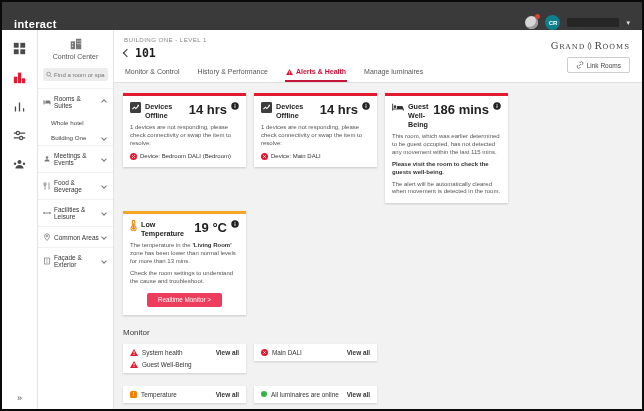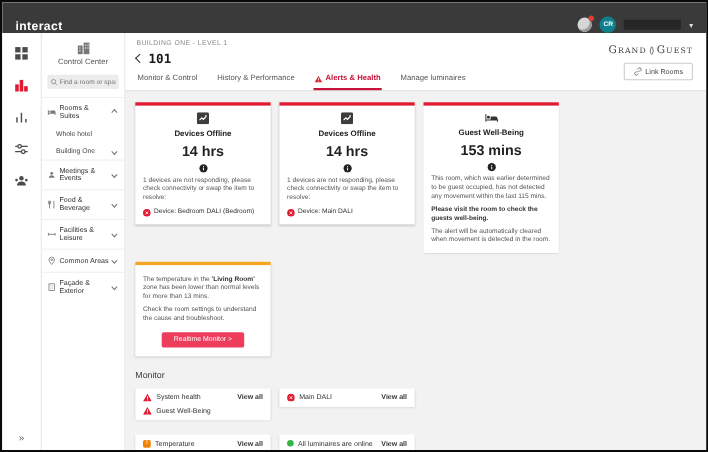--- a/index.html
+++ b/index.html
@@ -76,21 +76,21 @@
   .content { flex:1; padding:10px 9px 0; overflow:hidden; }
   .sec-title { font-size:8px; color:#3a3a3a; font-weight:400; margin-bottom:7px; }
   .section { margin-top:13px; }
   .grid { display:grid; grid-template-columns:repeat(3,123px); gap:8px; align-items:start; }
   .row2 { margin-top:8px; }
 
   
   .acard { background:#fff; border-top:3px solid var(--accent-red,#e11931);
            box-shadow:0 1px 2px rgba(0,0,0,.18); padding:6px 7px 7px; min-height:74px; }
   .acard.orange { border-top-color:var(--warning-orange,#f5a623); }
-  .acard-head { display:flex; align-items:center; gap:4px;flex-direction:column; }
+  .acard-head { display:flex; align-items:flex-start; gap:4px; }
   .acard-title { font-size:7.2px; font-weight:700; color:#222; flex:1; }
   .acard-value { font-size:13px; font-weight:700; color:#222; white-space:nowrap; }
   .info-btn { display:flex; cursor:pointer; }
   .acard-body { font-size:6px; line-height:1.32; color:#555; margin-top:4px; }
   .acard-body.bold { font-weight:700; color:#333; }
   .hl { font-weight:700; color:#333; }
   .device-row { display:flex; align-items:center; gap:3px; margin-top:5px; font-size:6px; color:#333; }
   .rt-btn { display:block; margin:7px auto 1px; background:var(--button-pink,#ee3d5c); color:#fff;
             border:0; border-radius:2px; font-size:6.3px; padding:3.5px 11px; cursor:pointer;
             font-family:inherit; }
@@ -259,21 +259,21 @@
         <div class="title-row">
           <span class="back-btn"></span>
           <span class="room-number">101</span>
         </div>
       </div>
       <div class="hotel-logo">
         <span>Grand</span>
         <svg width="7" height="10" viewBox="0 0 10 12" fill="none" stroke="#3c3c3c" stroke-width="1">
             <path d="M5 11C2 8 3 4 5 1c2 3 3 7 0 10z"></path>
           </svg>
-        <span>Guest</span>
+        <span>Rooms</span>
       </div>
       <button class="link-rooms">
         <svg width="8" height="8" viewBox="0 0 16 16" fill="none" stroke="#555" stroke-width="1.5">
             <path d="M7 4l2-2a3 3 0 014.2 4.2l-2 2M9 12l-2 2A3 3 0 012.8 9.8l2-2M6 10l4-4"></path>
           </svg>
         <span>Link Rooms</span>
       </button>
 
       <div class="tabs">
         <span class="tab">Monitor &amp; Control</span>
@@ -347,37 +347,53 @@
           </article>
 
           <article class="acard">
             <div class="acard-head">
               <svg width="12" height="10" viewBox="0 0 18 14">
                   <circle cx="4.5" cy="6.5" r="2" fill="#333"></circle>
                   <path d="M7.5 5.5h6.5a3 3 0 013 3v1.5H7.5z" fill="#333"></path>
                   <path d="M1 2v10.5M1 10h16v2.5" stroke="#333" stroke-width="1.4" fill="none"></path>
                 </svg>
               <span class="acard-title">Guest Well-Being</span>
-              <span class="acard-value">153 mins</span>
+              <span class="acard-value">186 mins</span>
               <span class="info-btn">
                   <svg width="8" height="8" viewBox="0 0 16 16">
                     <circle cx="8" cy="8" r="7.5" fill="#222"></circle>
                     <rect x="7.1" y="6.8" width="1.8" height="5" fill="#fff"></rect>
                     <rect x="7.1" y="3.8" width="1.8" height="1.8" fill="#fff"></rect>
                   </svg>
                 </span>
             </div>
             <p class="acard-body">This room, which was earlier determined to be guest occupied, has not detected any movement within the last 115 mins.</p>
             <p class="acard-body bold">Please visit the room to check the guests well-being.</p>
             <p class="acard-body">The alert will be automatically cleared when movement is detected in the room.</p>
           </article>
         </div>
 
         <div class="grid row2">
           <article class="acard orange">
+            <div class="acard-head">
+              <svg width="7" height="11" viewBox="0 0 9 14">
+                  <path d="M3 1.8a1.6 1.6 0 013.2 0V8a3.3 3.3 0 11-3.2 0z" fill="none" stroke="#f08200" stroke-width="1.3"></path>
+                  <circle cx="4.6" cy="10.8" r="1.8" fill="#f08200"></circle>
+                  <path d="M4.6 4.5v6" stroke="#f08200" stroke-width="1.3"></path>
+                </svg>
+              <span class="acard-title">Low Temperature</span>
+              <span class="acard-value">19 °C</span>
+              <span class="info-btn">
+                  <svg width="8" height="8" viewBox="0 0 16 16">
+                    <circle cx="8" cy="8" r="7.5" fill="#222"></circle>
+                    <rect x="7.1" y="6.8" width="1.8" height="5" fill="#fff"></rect>
+                    <rect x="7.1" y="3.8" width="1.8" height="1.8" fill="#fff"></rect>
+                  </svg>
+                </span>
+            </div>
             <p class="acard-body"><span>The temperature in the </span><span class="hl">'Living Room'</span><span> zone has been lower than normal levels for more than 13 mins.</span></p>
             <p class="acard-body">Check the room settings to understand the cause and troubleshoot.</p>
             <button class="rt-btn">Realtime Monitor &gt;</button>
           </article>
         </div>
 
         <div class="section">
           <div class="sec-title">Monitor</div>
           <div class="grid">
             <div class="scard">

